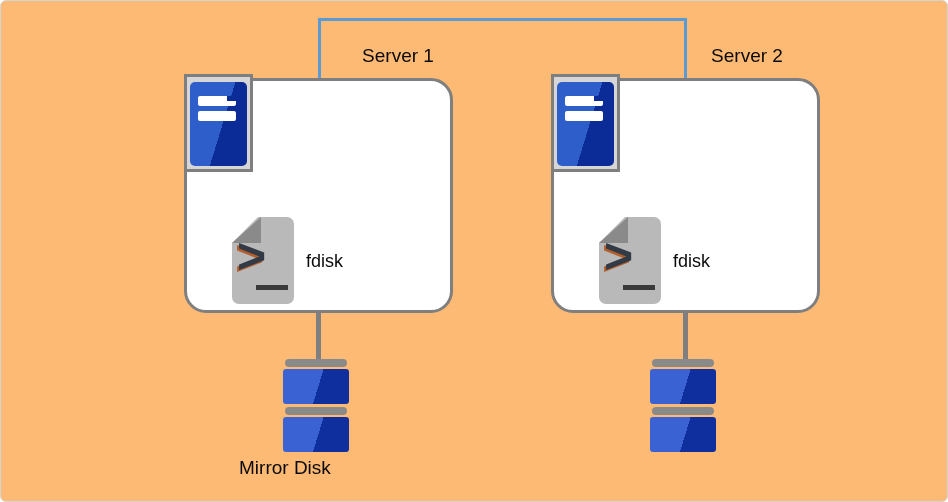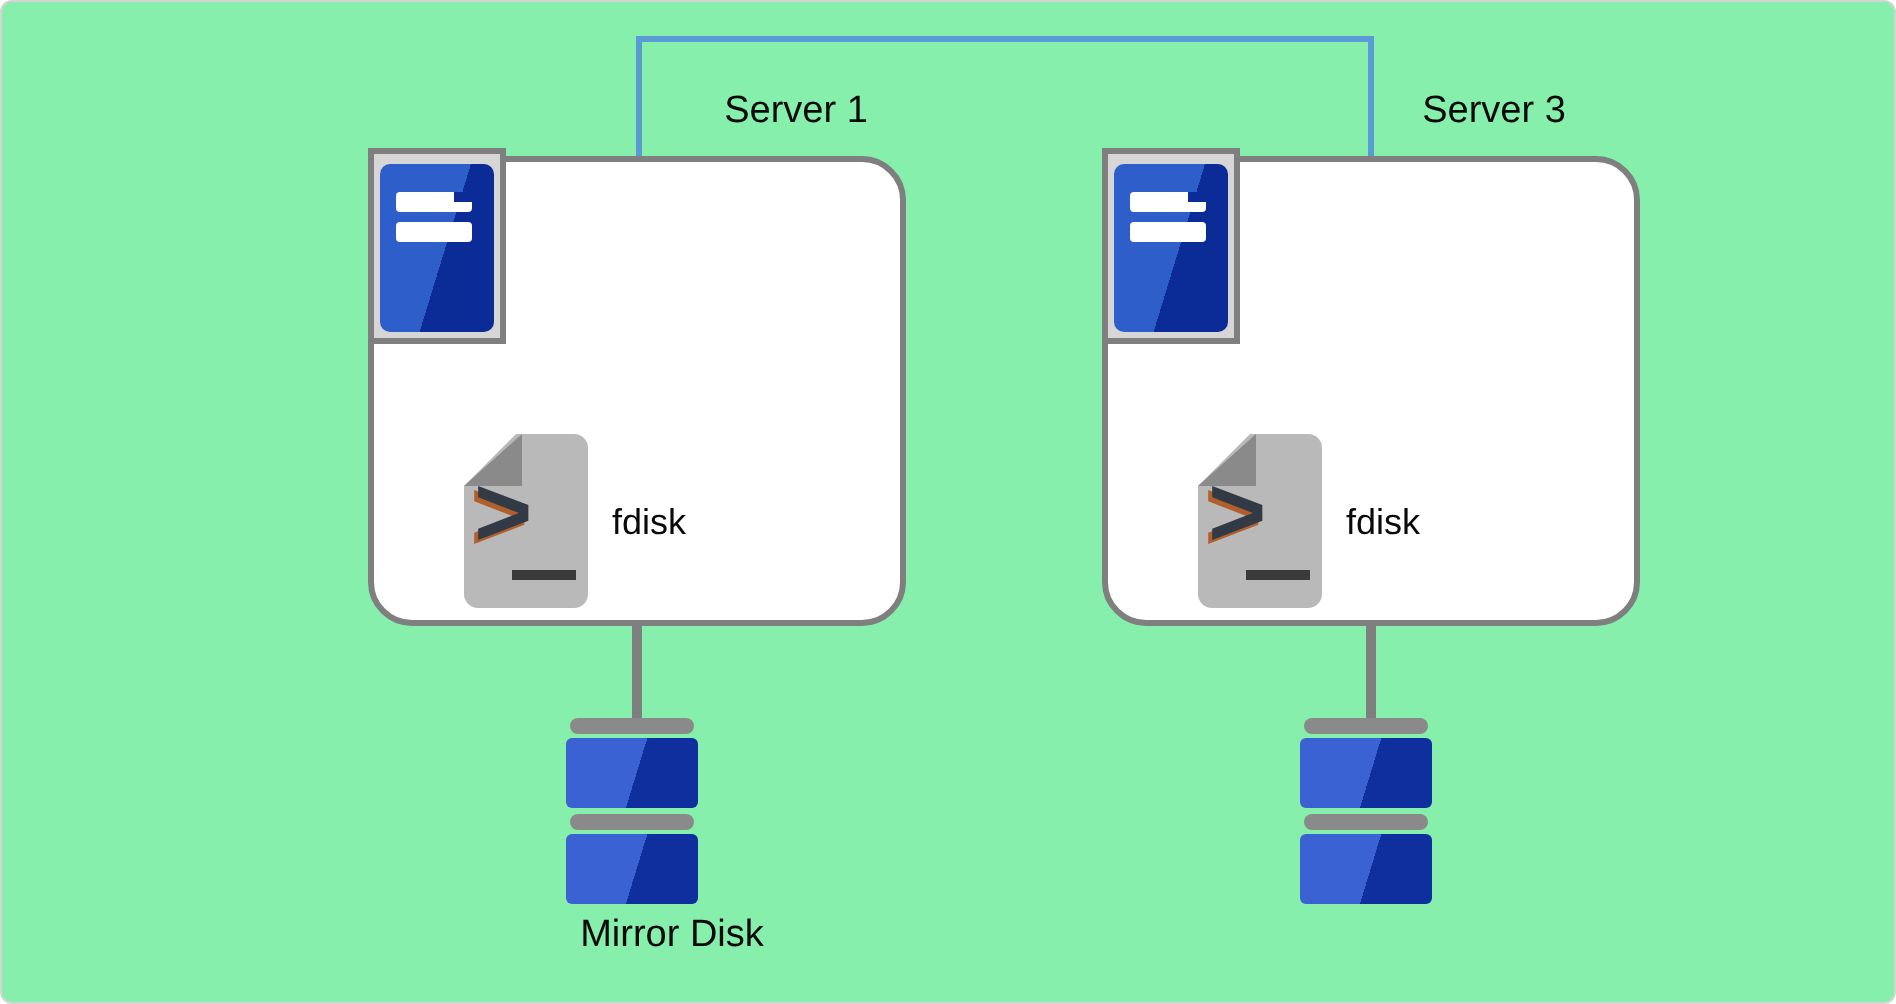--- a/index.html
+++ b/index.html
@@ -7,21 +7,21 @@
   body {
     font-family: "Liberation Sans", sans-serif;
     color: #111;
     width: 948px; height: 502px;
     position: relative;
     overflow: hidden;
   }
   .canvas {
     position: absolute; left: 0; top: 0;
     width: 948px; height: 502px;
-    background: #86efac;
+    background: #fdba74;
     border: 1px solid #d4d4d4;
     border-radius: 6px;
   }
   
   .interconnect {
     position: absolute; left: 317px; top: 17px;
     width: 369px; height: 60px;
     border-top: 3px solid #5b9bd5;
     border-left: 3px solid #5b9bd5;
     border-right: 3px solid #5b9bd5;
@@ -114,35 +114,35 @@
   .disk-cap.c2 { top: 48px; }
   .disk-platter {
     position: absolute; left: 0;
     width: 66px; height: 35px;
     border-radius: 3px;
     background: linear-gradient(107deg, #3a62d2 53%, #0e2f9d 53%);
   }
   .disk-platter.p1 { top: 10px; }
   .disk-platter.p2 { top: 58px; }
   .disk-label {
-    position: absolute; left: 72px; top: 456px;
-    width: 160px; text-align: center;
+    position: absolute; left: 55px; top: 456px;
+    width: 160px; 
     font-size: 19px; line-height: 22px; color: #0a0a0a;
     white-space: nowrap;
   }
 </style>
 </head>
 <body>
 
 <div class="canvas">
 
   <div class="interconnect"></div>
 
   <div class="server-title" style="left:327px">Server 1</div>
-  <div class="server-title" style="left:676px">Server 3</div>
+  <div class="server-title" style="left:676px">Server 2</div>
 
   <div class="group" style="left:183px">
     <div class="server-box"></div>
     <div class="tower-frame"></div>
     <div class="tower-icon">
       <div class="tower-bar b1">
         <div class="notch"></div>
       </div>
       <div class="tower-bar b2"></div>
     </div>

